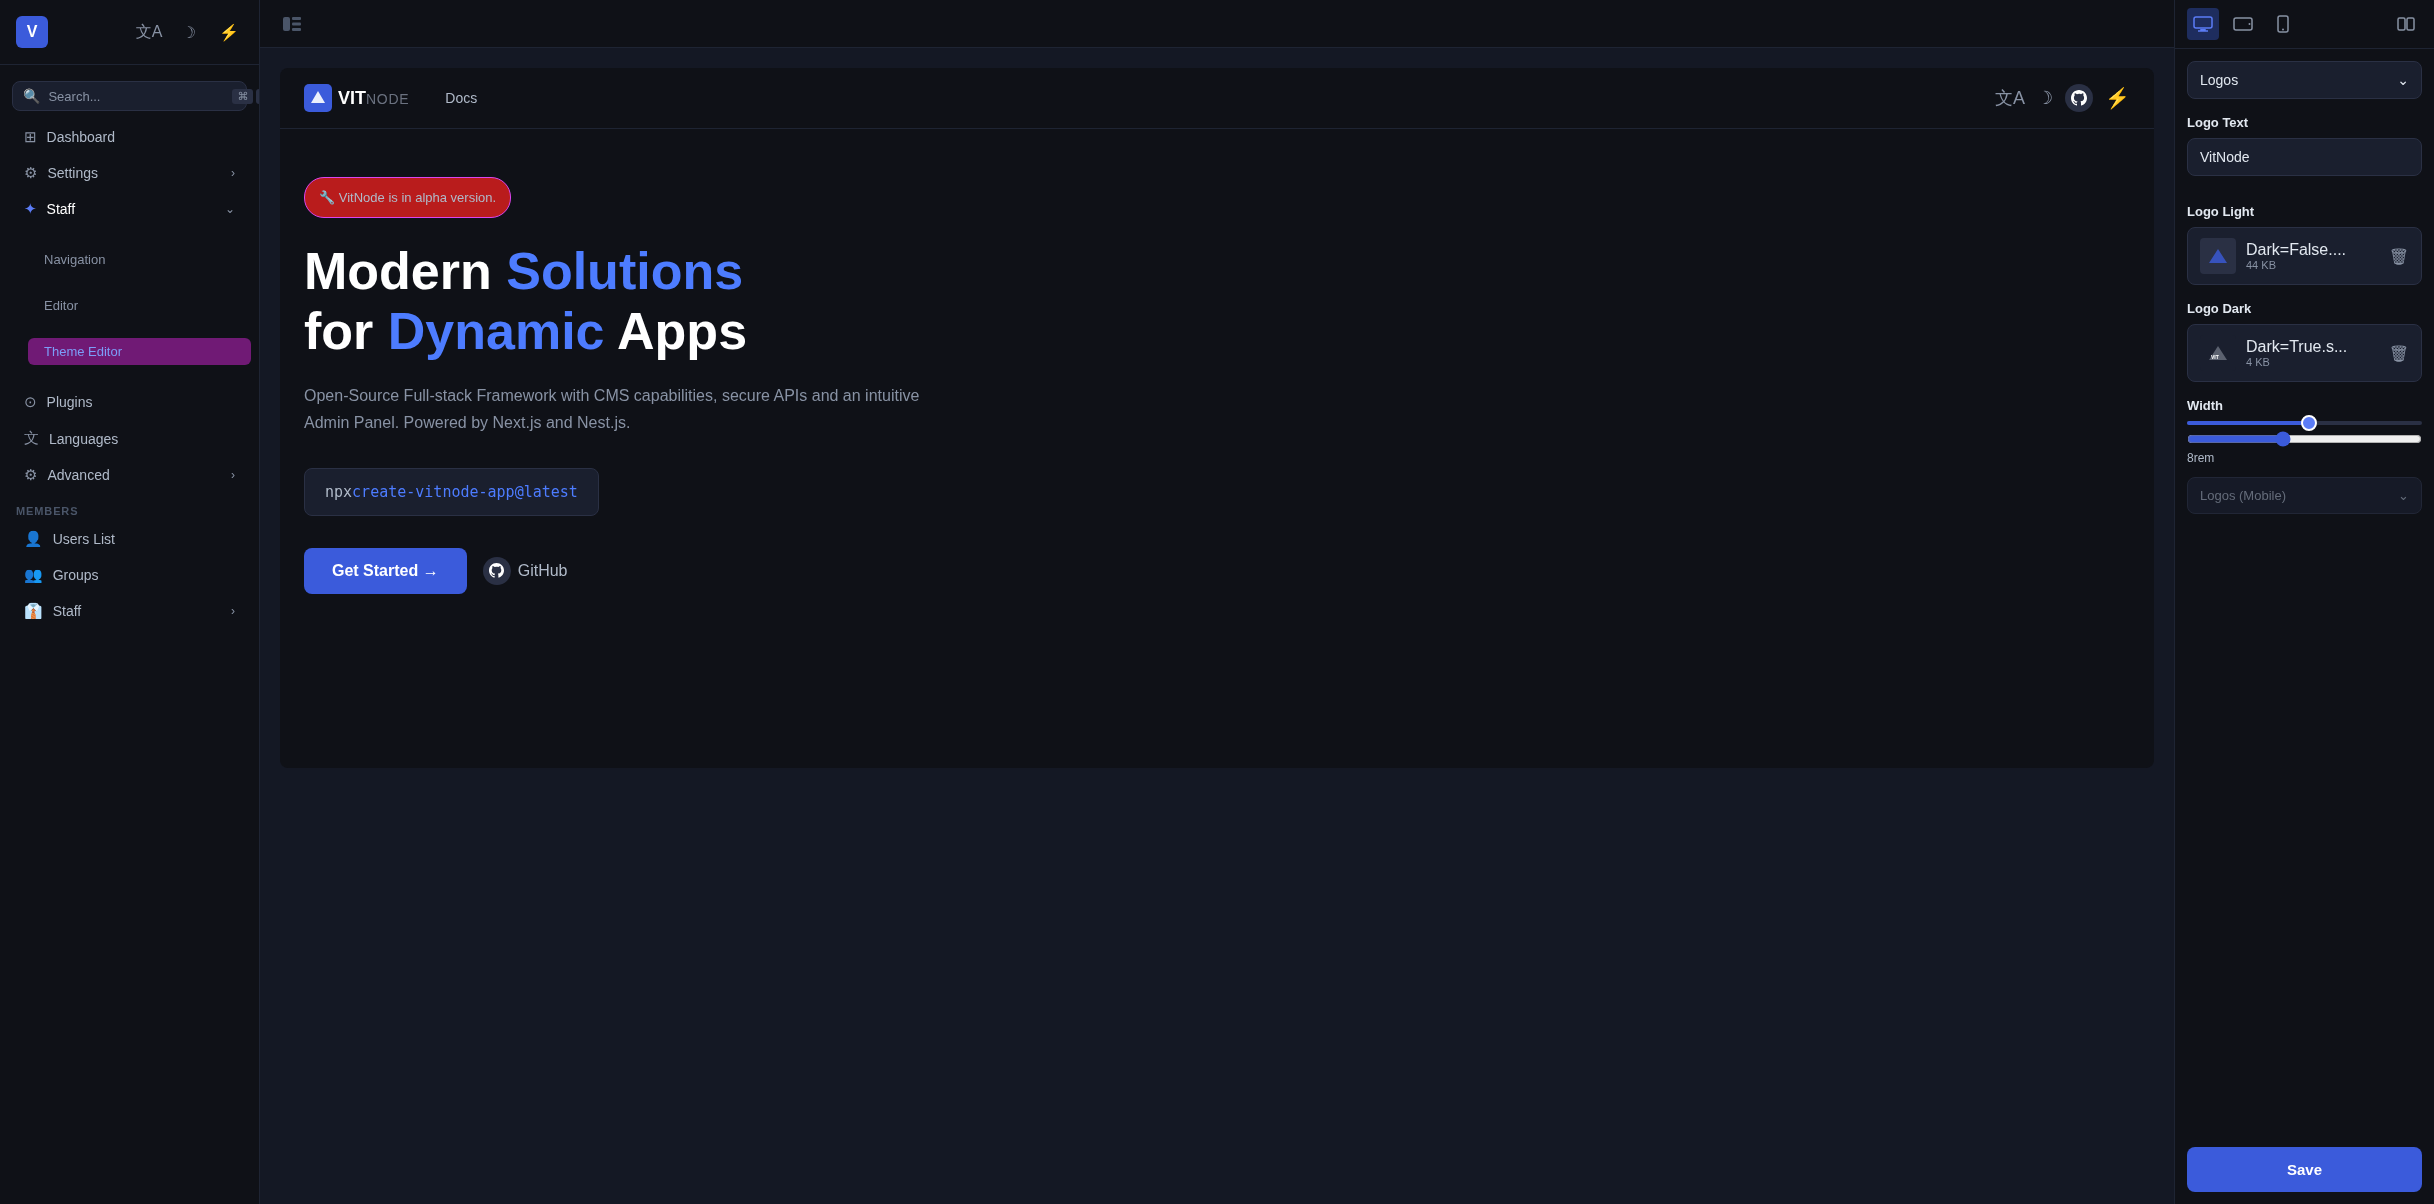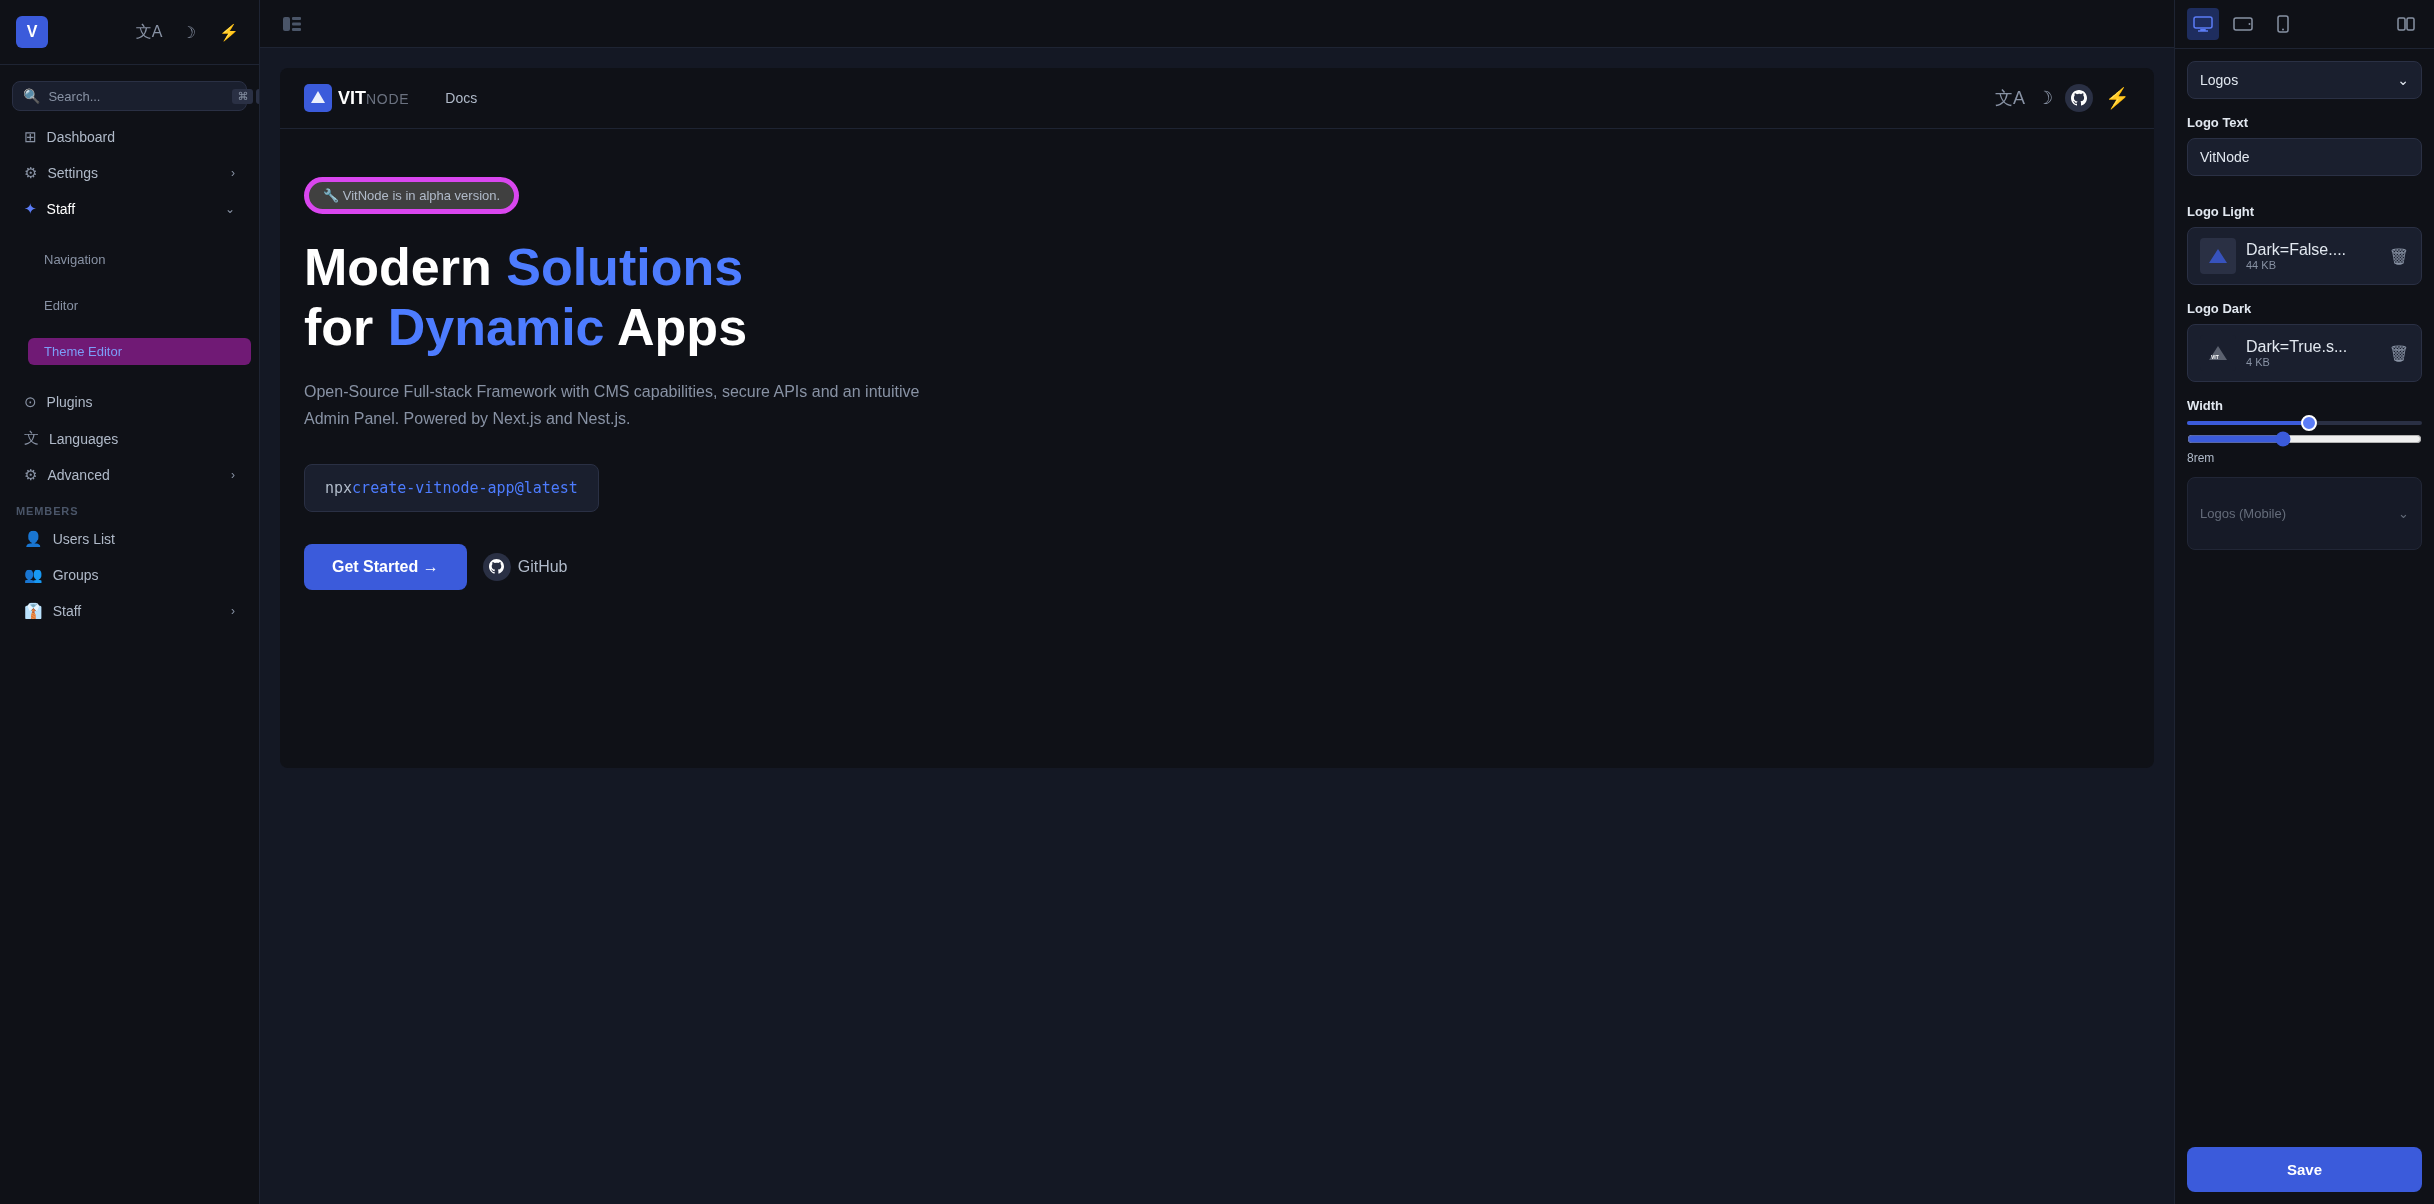--- a/index.html
+++ b/index.html
@@ -246,24 +246,24 @@
 
     
     .preview-hero {
       padding: 48px 24px 32px;
     }
 
     .alpha-badge {
       display: inline-flex;
       align-items: center;
       gap: 6px;
-      background: #404040;
-      border: 5px solid #d946ef;
+      background: #b91c1c;
+      border: 1px solid #d946ef;
       border-radius: 20px;
-      padding: 6px 14px;
+      padding: 12px 14px;
       font-size: 13px;
       color: #b0bac9;
       margin-bottom: 24px;
     }
 
     .hero-title {
       font-size: 52px;
       font-weight: 800;
       line-height: 1.15;
       margin-bottom: 20px;
@@ -488,21 +488,21 @@
       width: 100%;
       accent-color: #3b5bdb;
     }
     .slider-value { font-size: 12px; color: #b0bac9; }
 
     .panel-dropdown-partial {
       width: 100%;
       background: #1a1f2e;
       border: 1px solid #2a3044;
       border-radius: 8px;
-      padding: 28px 12px;
+      padding: 10px 12px;
       color: #8892a4;
       font-size: 13px;
       display: flex;
       align-items: center;
       justify-content: space-between;
       cursor: pointer;
       margin-bottom: 12px;
       opacity: 0.7;
     }
 

